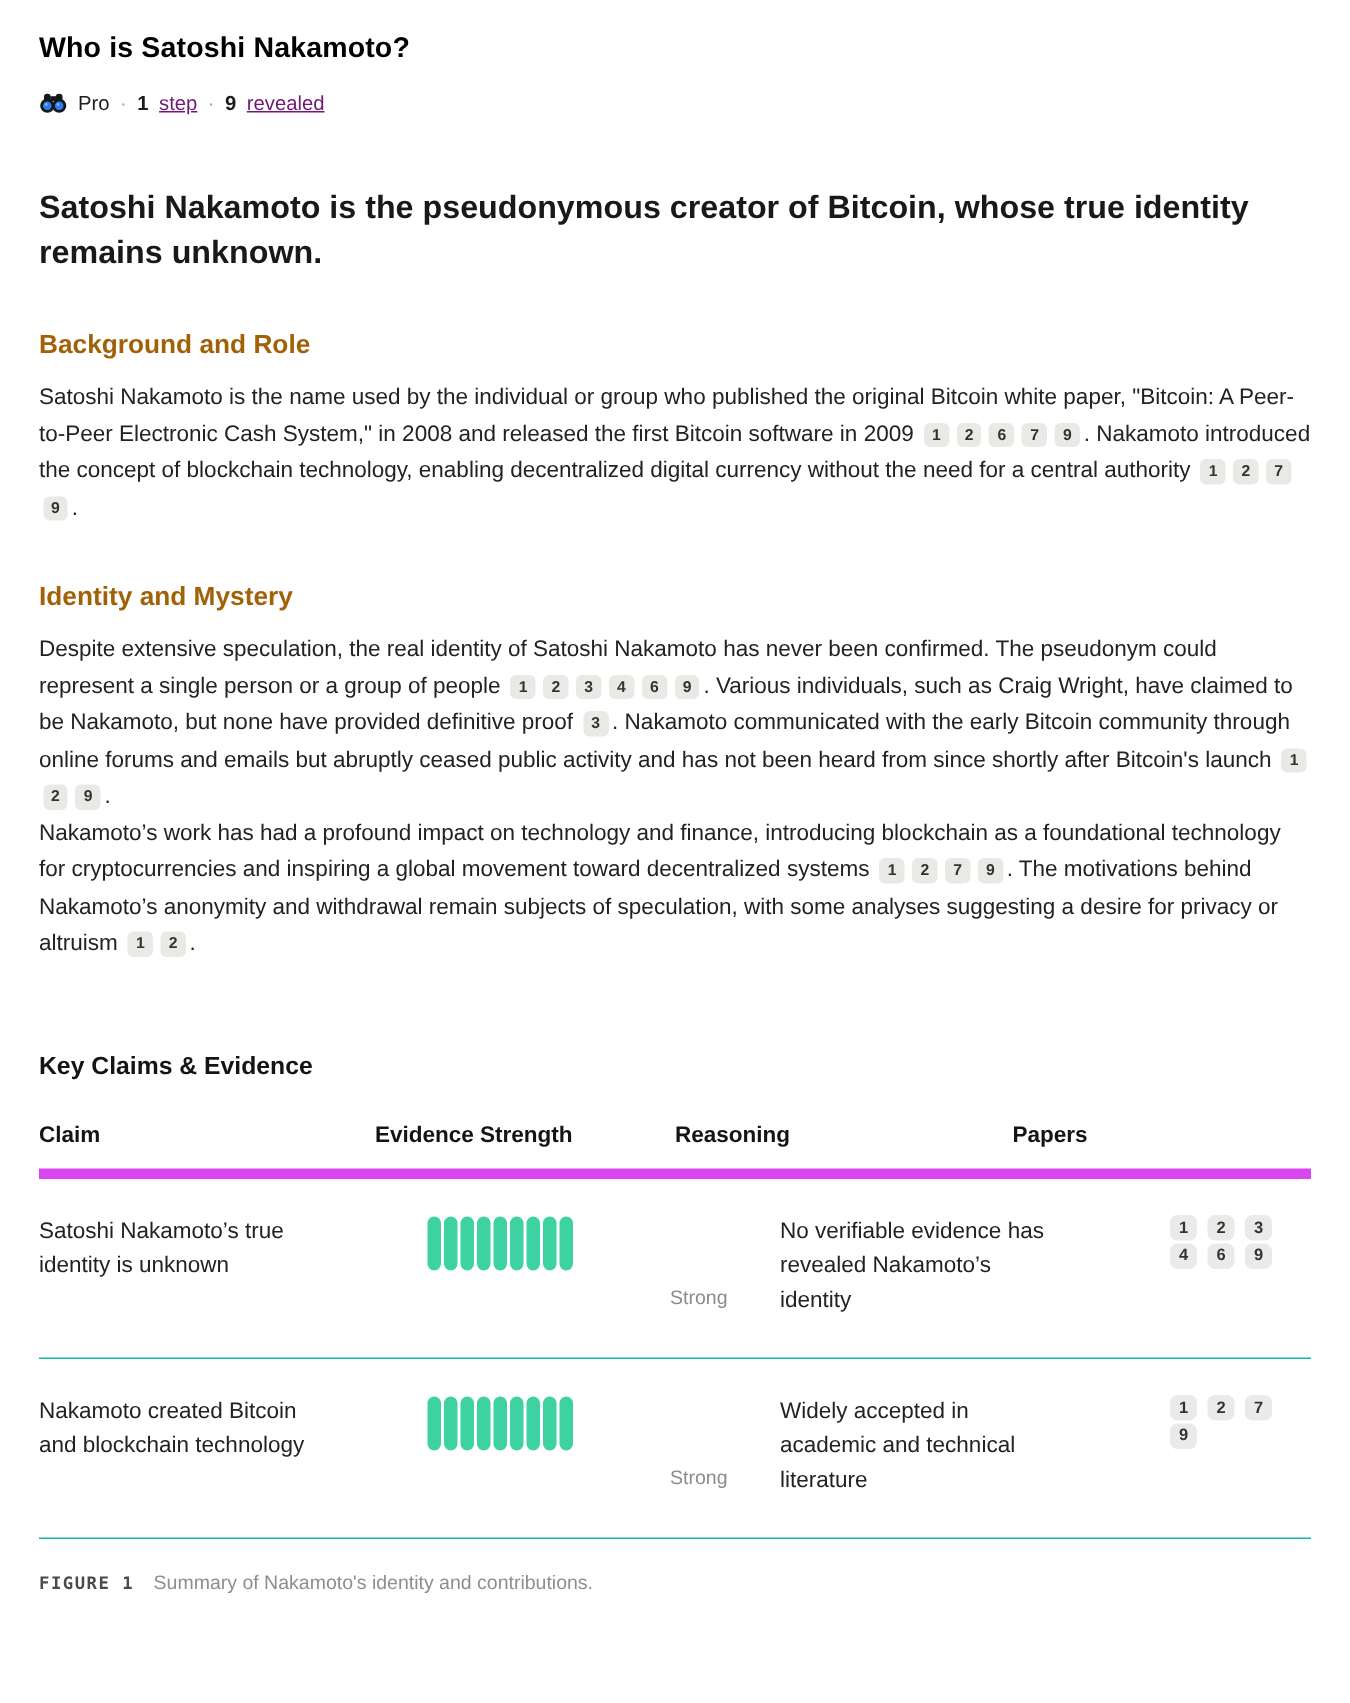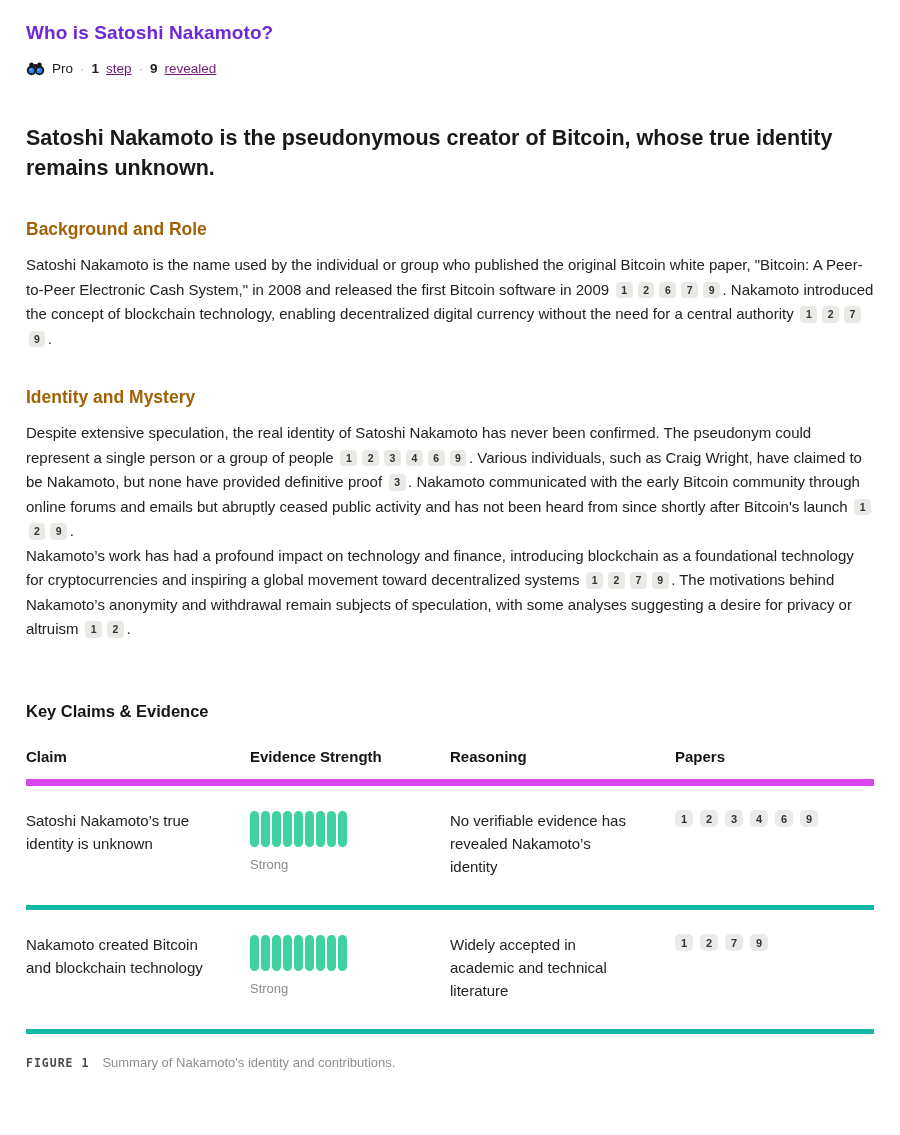--- a/index.html
+++ b/index.html
@@ -1,20 +1,20 @@
 <!DOCTYPE html>
 <html><head>
 <meta charset="utf-8">
 <style>
   * { box-sizing: border-box; }
   html,body { margin:0; padding:0; background:#ffffff; }
   body { font-family:"Liberation Sans", sans-serif; color:#1d1d1d; width:900px; }
   .page { width:900px; min-height:1135px; padding:14px 26px 40px 26px; }
 
-  h1.title { font-size:19px; font-weight:700; color:#6d28d9; margin:8px 0 0 0; letter-spacing:.1px; }
+  h1.title { font-size:19px; font-weight:700; color:#000000; margin:8px 0 0 0; letter-spacing:.1px; }
 
   .meta { display:flex; align-items:center; gap:7px; margin-top:15px; font-size:13.5px; }
   .meta .pro { font-weight:400; color:#1d1d1d; }
   .meta .dot { color:#a3a8a8; }
   .meta .num { font-weight:700; color:#1d1d1d; }
   .meta .lbl { color:#701a75;text-decoration:underline; }
   .binocs { display:inline-flex; width:19px; height:19px; }
 
   .hero { font-size:21.5px; line-height:30px; font-weight:700; color:#191919; margin:45px 0 0 0; }
 
@@ -25,26 +25,26 @@
           font-weight:700; color:#333; padding:3px 5.5px; margin:0 2.5px; line-height:1;
           position:relative; top:-1px; cursor:pointer; }
 
   h2.claims { font-size:16.5px; font-weight:700; color:#141414; margin:60px 0 0 0; }
 
   .table { margin-top:27px; }
   .thead { display:grid; grid-template-columns:224px 200px 225px 1fr; padding-bottom:14px;
            border-bottom:7px solid #d946ef; }
   .th { font-size:15px; font-weight:700; color:#141414; }
   .trow { display:grid; grid-template-columns:224px 200px 225px 1fr; padding:23px 0 27px 0;
-          border-bottom:5px solid #14b8a6; }
+          border-bottom:1px solid #14b8a6;gap:35px; }
   .cell-claim { font-size:15px; line-height:23px; color:#222; padding-right:34px; }
   .cell-reason { font-size:15px; line-height:23px; color:#222; padding-right:43px; }
   .bars { display:flex; gap:2px; margin-top:2px; }
   .bar { width:9px; height:36px; border-radius:5px; }
-  .strength-label { margin-top:10px; font-size:13px; color:#8b8b8b; }
+  .strength-label { margin-top:10px; font-size:13px; color:#8b8b8b;text-align:right; }
   .paper-chip { display:inline-flex; justify-content:center; align-items:center; min-width:18px;
                 height:17px; padding:0 4px; background:#eaeae8; border-radius:5px; font-size:11px;
                 font-weight:700; color:#333; margin-right:7px; cursor:pointer; }
 
   .figure { margin-top:21px; display:flex; align-items:baseline; gap:13px; }
   .fig-label { font-family:"DejaVu Sans Mono", monospace; font-size:11.5px; font-weight:700;
                color:#4a4a4a; letter-spacing:1px; white-space:pre; }
   .fig-text { font-size:13px; color:#8e8e8e; }
 </style>
 </head>

